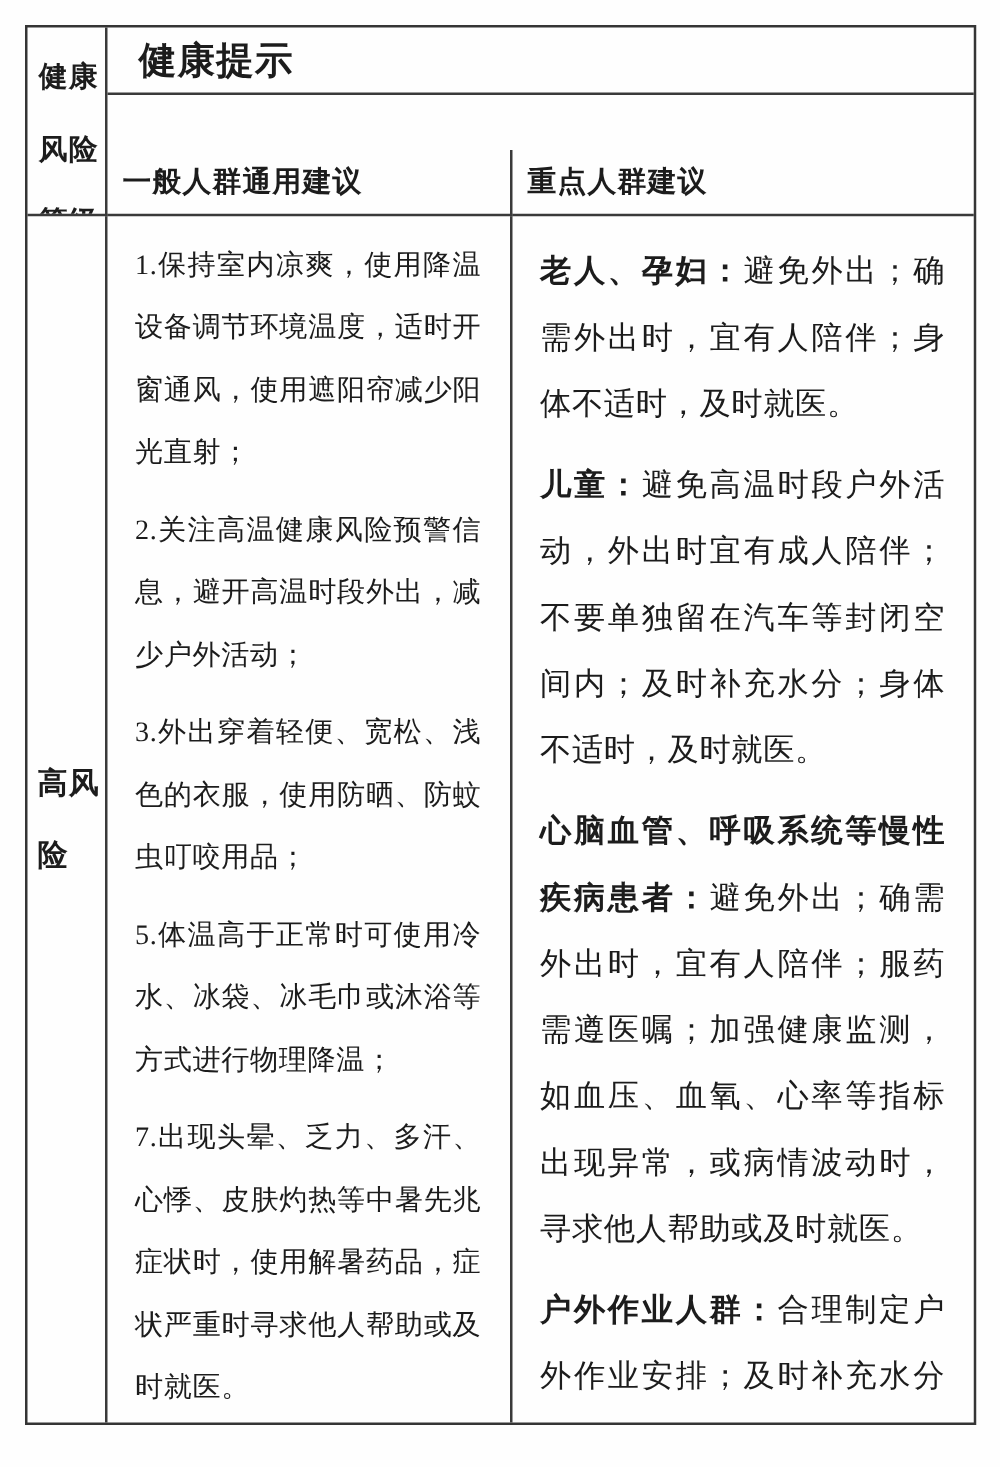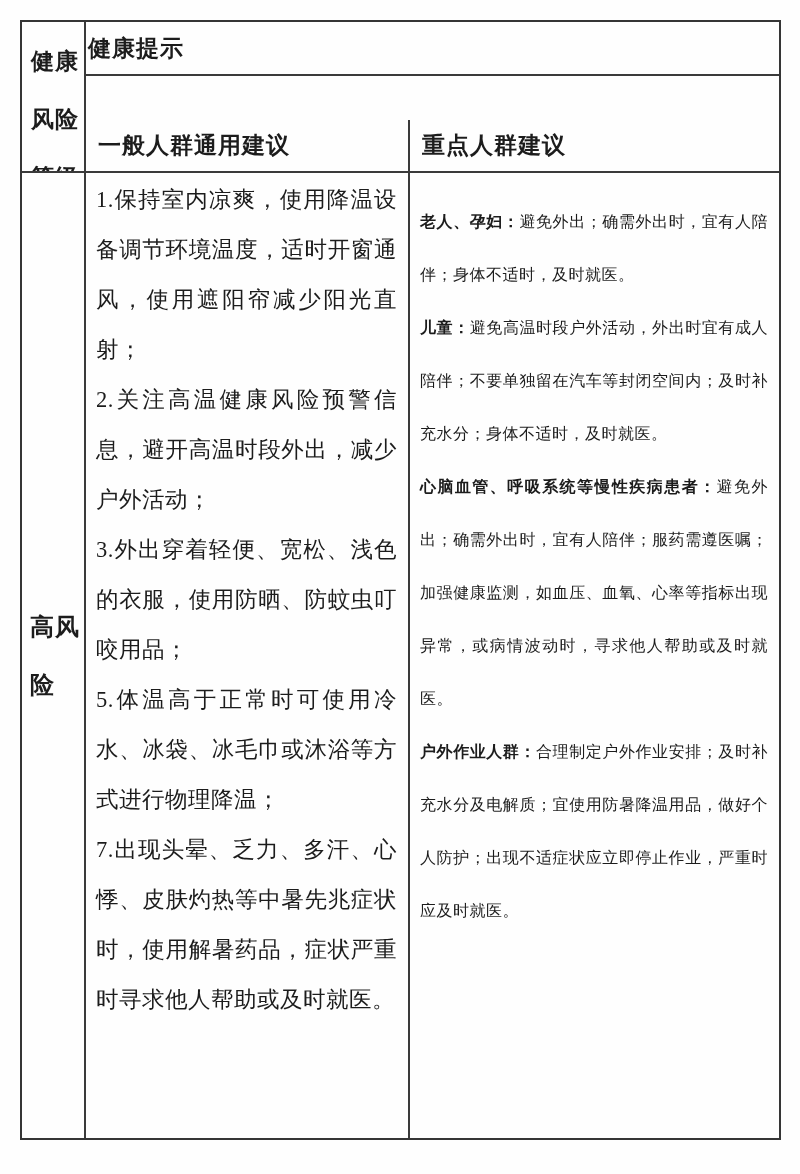--- a/index.html
+++ b/index.html
@@ -43,22 +43,22 @@
     letter-spacing: 1px;
     word-break: break-all;
   }
   .tips-cell {
     grid-row: 1;
     grid-column: 2 / 4;
     display: flex;
     align-items: center;
     font-family: "Liberation Sans", "DejaVu Sans", sans-serif;
     font-weight: 700;
-    font-size: 23px;
-    padding-left: 2px;
+    font-size: 30px;
+    padding-left: 25px;
     letter-spacing: 1px;
   }
   .subhead-cell {
     display: flex;
     align-items: center;
     font-family: "Liberation Sans", "DejaVu Sans", sans-serif;
     font-weight: 700;
     font-size: 23px;
     padding-left: 12px;
     letter-spacing: 1px;
@@ -87,29 +87,29 @@
     font-size: 22.5px;
     line-height: 50px;
     text-align: justify;
     text-justify: inter-character;
     word-break: break-all;
     letter-spacing: 0.5px;
   }
   .key-body {
     grid-row: 3;
     grid-column: 3;
-    padding: 22px 11px 0 10px;
-    font-size: 16px;
+    padding: 6px 11px 0 10px;
+    font-size: 25px;
     line-height: 53px;
     text-align: justify;
     text-justify: inter-character;
     word-break: break-all;
     letter-spacing: 0.5px;
   }
-  .general-body p, .key-body p { margin: 0; }
+  .general-body p, .key-body p { margin: 12px; }
   .key-body p strong {
     font-family: "Liberation Sans", "DejaVu Sans", sans-serif;
     font-weight: 700;
   }
 </style>
 </head>
 <body>
 
 <div class="page">
   <div class="risk-table">

